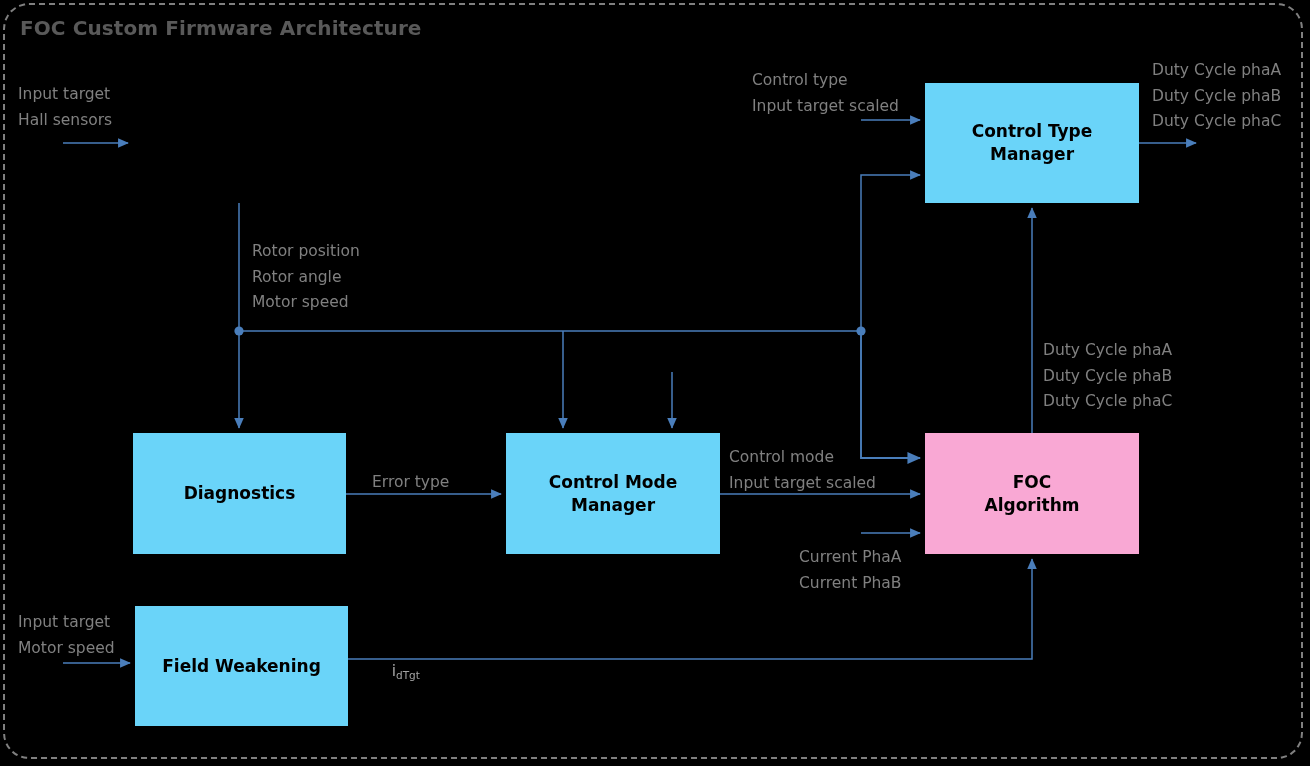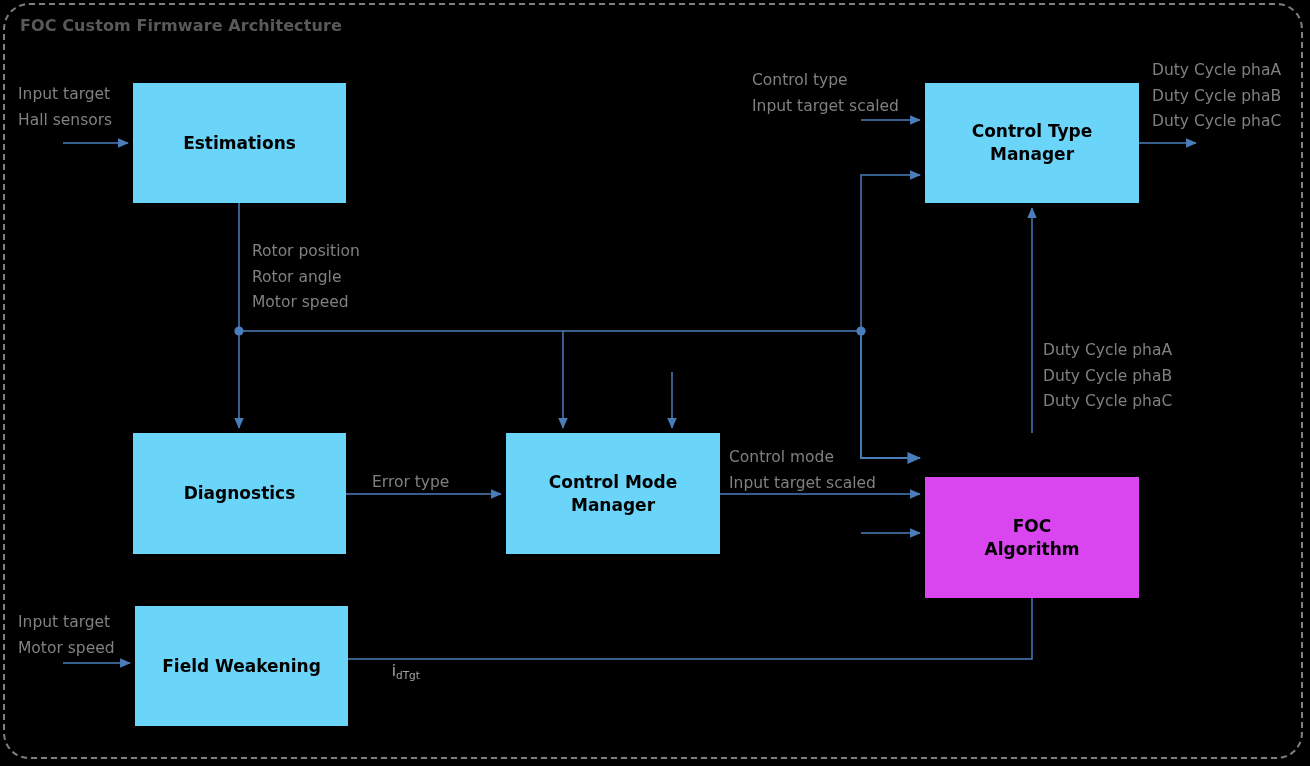--- a/index.html
+++ b/index.html
@@ -25,21 +25,21 @@
     height: 756px;
     border: 2px dashed #808080;
     border-radius: 26px;
     box-sizing: border-box;
     pointer-events: none;
   }
   #diagram-title {
     position: absolute;
     left: 20px;
     top: 16px;
-    font-size: 16px;
+    font-size: 20px;
     font-weight: bold;
     color: #595959;
     letter-spacing: 0.1px;
     white-space: nowrap;
   }
   svg#wires {
     position: absolute;
     left: 0;
     top: 0;
     width: 1310px;
@@ -52,21 +52,21 @@
     align-items: center;
     justify-content: center;
     text-align: center;
     color: #000000;
     font-weight: bold;
     font-size: 17px;
     line-height: 1.35;
     z-index: 3;
   }
   .node.blue  { background: #6AD4F9; }
-  .node.pink  { background: #d946ef; margin-top: 44px; }
+  .node.pink  { background: #f9a8d4; }
 
   .edge-label {
     position: absolute;
     color: #808080;
     font-size: 15.5px;
     line-height: 1.65;
     white-space: pre;
     z-index: 4;
   }
   .edge-label.sub sub {
@@ -123,23 +123,20 @@
       <path d="M 720,494 L 920,494" marker-end="url(#ah)"></path>
 
       <path d="M 861,533 L 920,533" marker-end="url(#ah)"></path>
 
       <path d="M 63,663 L 130,663" marker-end="url(#ah)"></path>
 
       <path d="M 348,659 L 1032,659 L 1032,559" marker-end="url(#ah)"></path>
     </g>
   </svg>
 
-  <div class="node blue" style="left:133px; top:83px; width:213px; height:120px;">
-    <span>Estimations</span>
-  </div>
 
   <div class="node blue" style="left:925px; top:83px; width:214px; height:120px;">
     <span style="white-space:pre-line;">Control Type
 Manager</span>
   </div>
 
   <div class="node blue" style="left:133px; top:433px; width:213px; height:121px;">
     <span>Diagnostics</span>
   </div>
 
@@ -174,20 +171,22 @@
   <div class="edge-label" style="left:1043px; top:338px;">Duty Cycle phaA
 Duty Cycle phaB
 Duty Cycle phaC</div>
 
 
   <div class="edge-label" style="left:372px; top:470px;">Error type</div>
 
   <div class="edge-label" style="left:729px; top:445px;">Control mode
 Input target scaled</div>
 
+  <div class="edge-label" style="left:799px; top:545px;">Current PhaA
+Current PhaB</div>
 
   <div class="edge-label" style="left:18px; top:610px;">Input target
 Motor speed</div>
 
   <div class="edge-label sub" style="left:372px; top:633px; color:#a3a3a3;">
     <span>i</span><sub>dTgt</sub>
   </div>
 
 </div>
 

